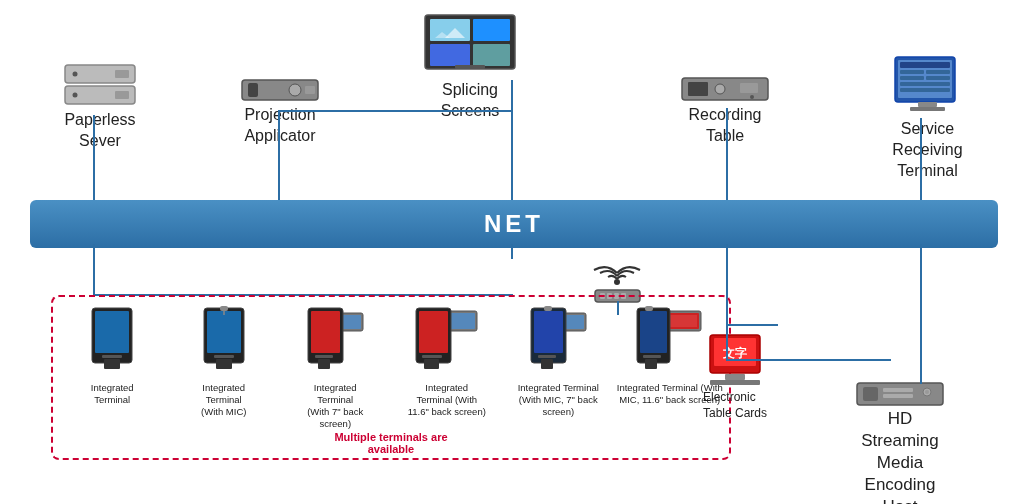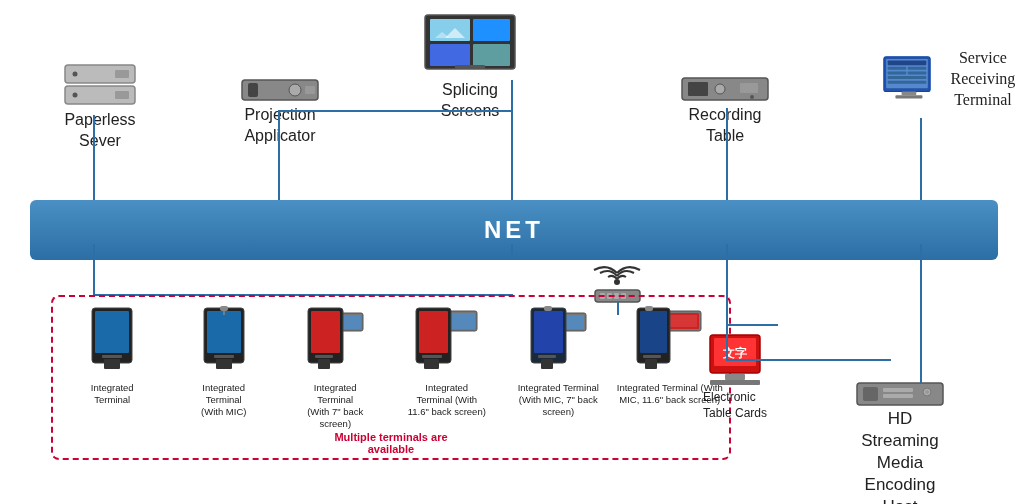--- a/index.html
+++ b/index.html
@@ -15,21 +15,21 @@
       width: 1028px;
       height: 504px;
       position: relative;
     }
     
     .net-bar {
       position: absolute;
       top: 200px;
       left: 30px;
       right: 30px;
-      height: 60px;
+      height: 48px;
       background: linear-gradient(to bottom, #4a90c4, #2c6ea5);
       border-radius: 6px;
       display: flex;
       align-items: center;
       justify-content: center;
       color: white;
       font-size: 24px;
       font-weight: bold;
       letter-spacing: 4px;
     }
@@ -140,21 +140,21 @@
     <svg width="90" height="30" viewBox="0 0 90 30">
       <rect x="2" y="3" width="86" height="22" rx="3" fill="#888" stroke="#555" stroke-width="1.5"></rect>
       <rect x="8" y="7" width="20" height="14" rx="1" fill="#444"></rect>
       <circle cx="40" cy="14" r="5" fill="#aaa" stroke="#555"></circle>
       <rect x="60" y="8" width="18" height="10" rx="1" fill="#999"></rect>
       <circle cx="72" cy="22" r="2" fill="#555"></circle>
     </svg>
     <div class="device-label">Recording Table</div>
   </div>
 
-  <div style="position:absolute;top:47px;left:880px;display:flex;flex-direction:row;align-items:center;font-family:Liberation Serif, serif;">
+  <div style="position:absolute;top:54px;left:880px;display:flex;flex-direction:column;align-items:center;">
 
     <svg width="75" height="65" viewBox="0 0 75 65">
       <rect x="5" y="3" width="60" height="45" rx="3" fill="#2255aa" stroke="#1144aa" stroke-width="1.5"></rect>
       <rect x="8" y="6" width="54" height="38" rx="1" fill="#5588cc"></rect>
 
       <rect x="10" y="8" width="50" height="6" rx="1" fill="#224488"></rect>
       <rect x="10" y="16" width="24" height="4" rx="1" fill="#336699"></rect>
       <rect x="36" y="16" width="24" height="4" rx="1" fill="#336699"></rect>
       <rect x="10" y="22" width="24" height="4" rx="1" fill="#336699"></rect>
       <rect x="36" y="22" width="24" height="4" rx="1" fill="#336699"></rect>

